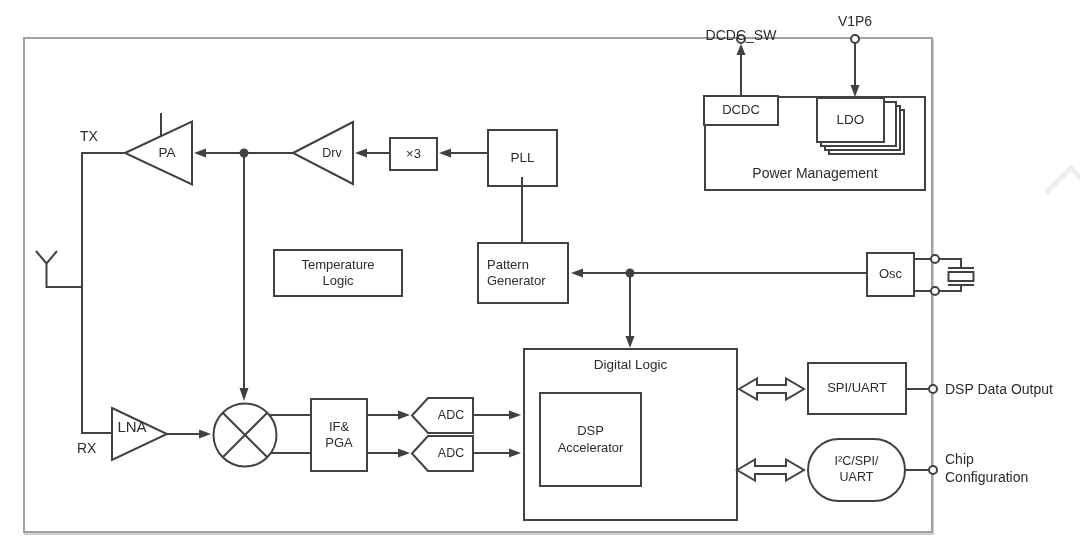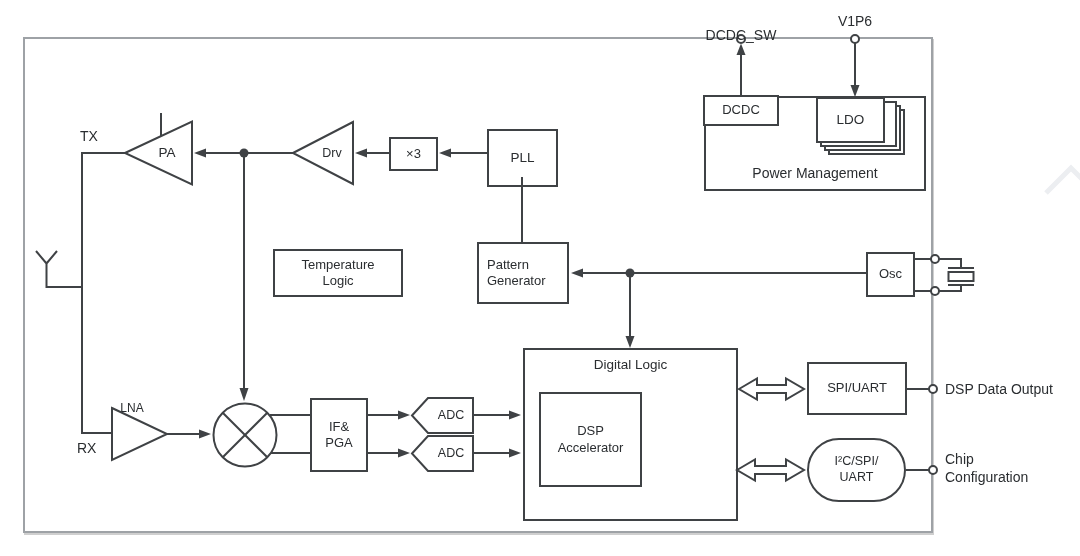--- a/index.html
+++ b/index.html
@@ -190,17 +190,17 @@
   <div class="lbl" style="left:77px;top:440px;">RX</div>
 
   <div class="lbl center" style="left:696px;top:27px;width:90px;">DCDC_SW</div>
   <div class="lbl center" style="left:830px;top:13px;width:50px;">V1P6</div>
 
   <div class="lbl" style="left:945px;top:381px;">DSP Data Output</div>
   <div class="lbl wrap2" style="left:945px;top:450px;width:104px;white-space:normal;">Chip Configuration</div>
 
   <div class="lbl center" style="left:147px;top:145px;width:40px;font-size:13.5px;">PA</div>
   <div class="lbl center small" style="left:313px;top:146px;width:38px;">Drv</div>
-  <div class="lbl center" style="left:114px;top:401px;width:36px;font-size:12px;">LNA</div>
+  <div class="lbl center" style="left:114px;top:418px;width:36px;font-size:15px;">LNA</div>
   <div class="lbl center small" style="left:430px;top:408px;width:42px;">ADC</div>
   <div class="lbl center small" style="left:430px;top:446px;width:42px;">ADC</div>
 
 </div>
 
 </body></html>

